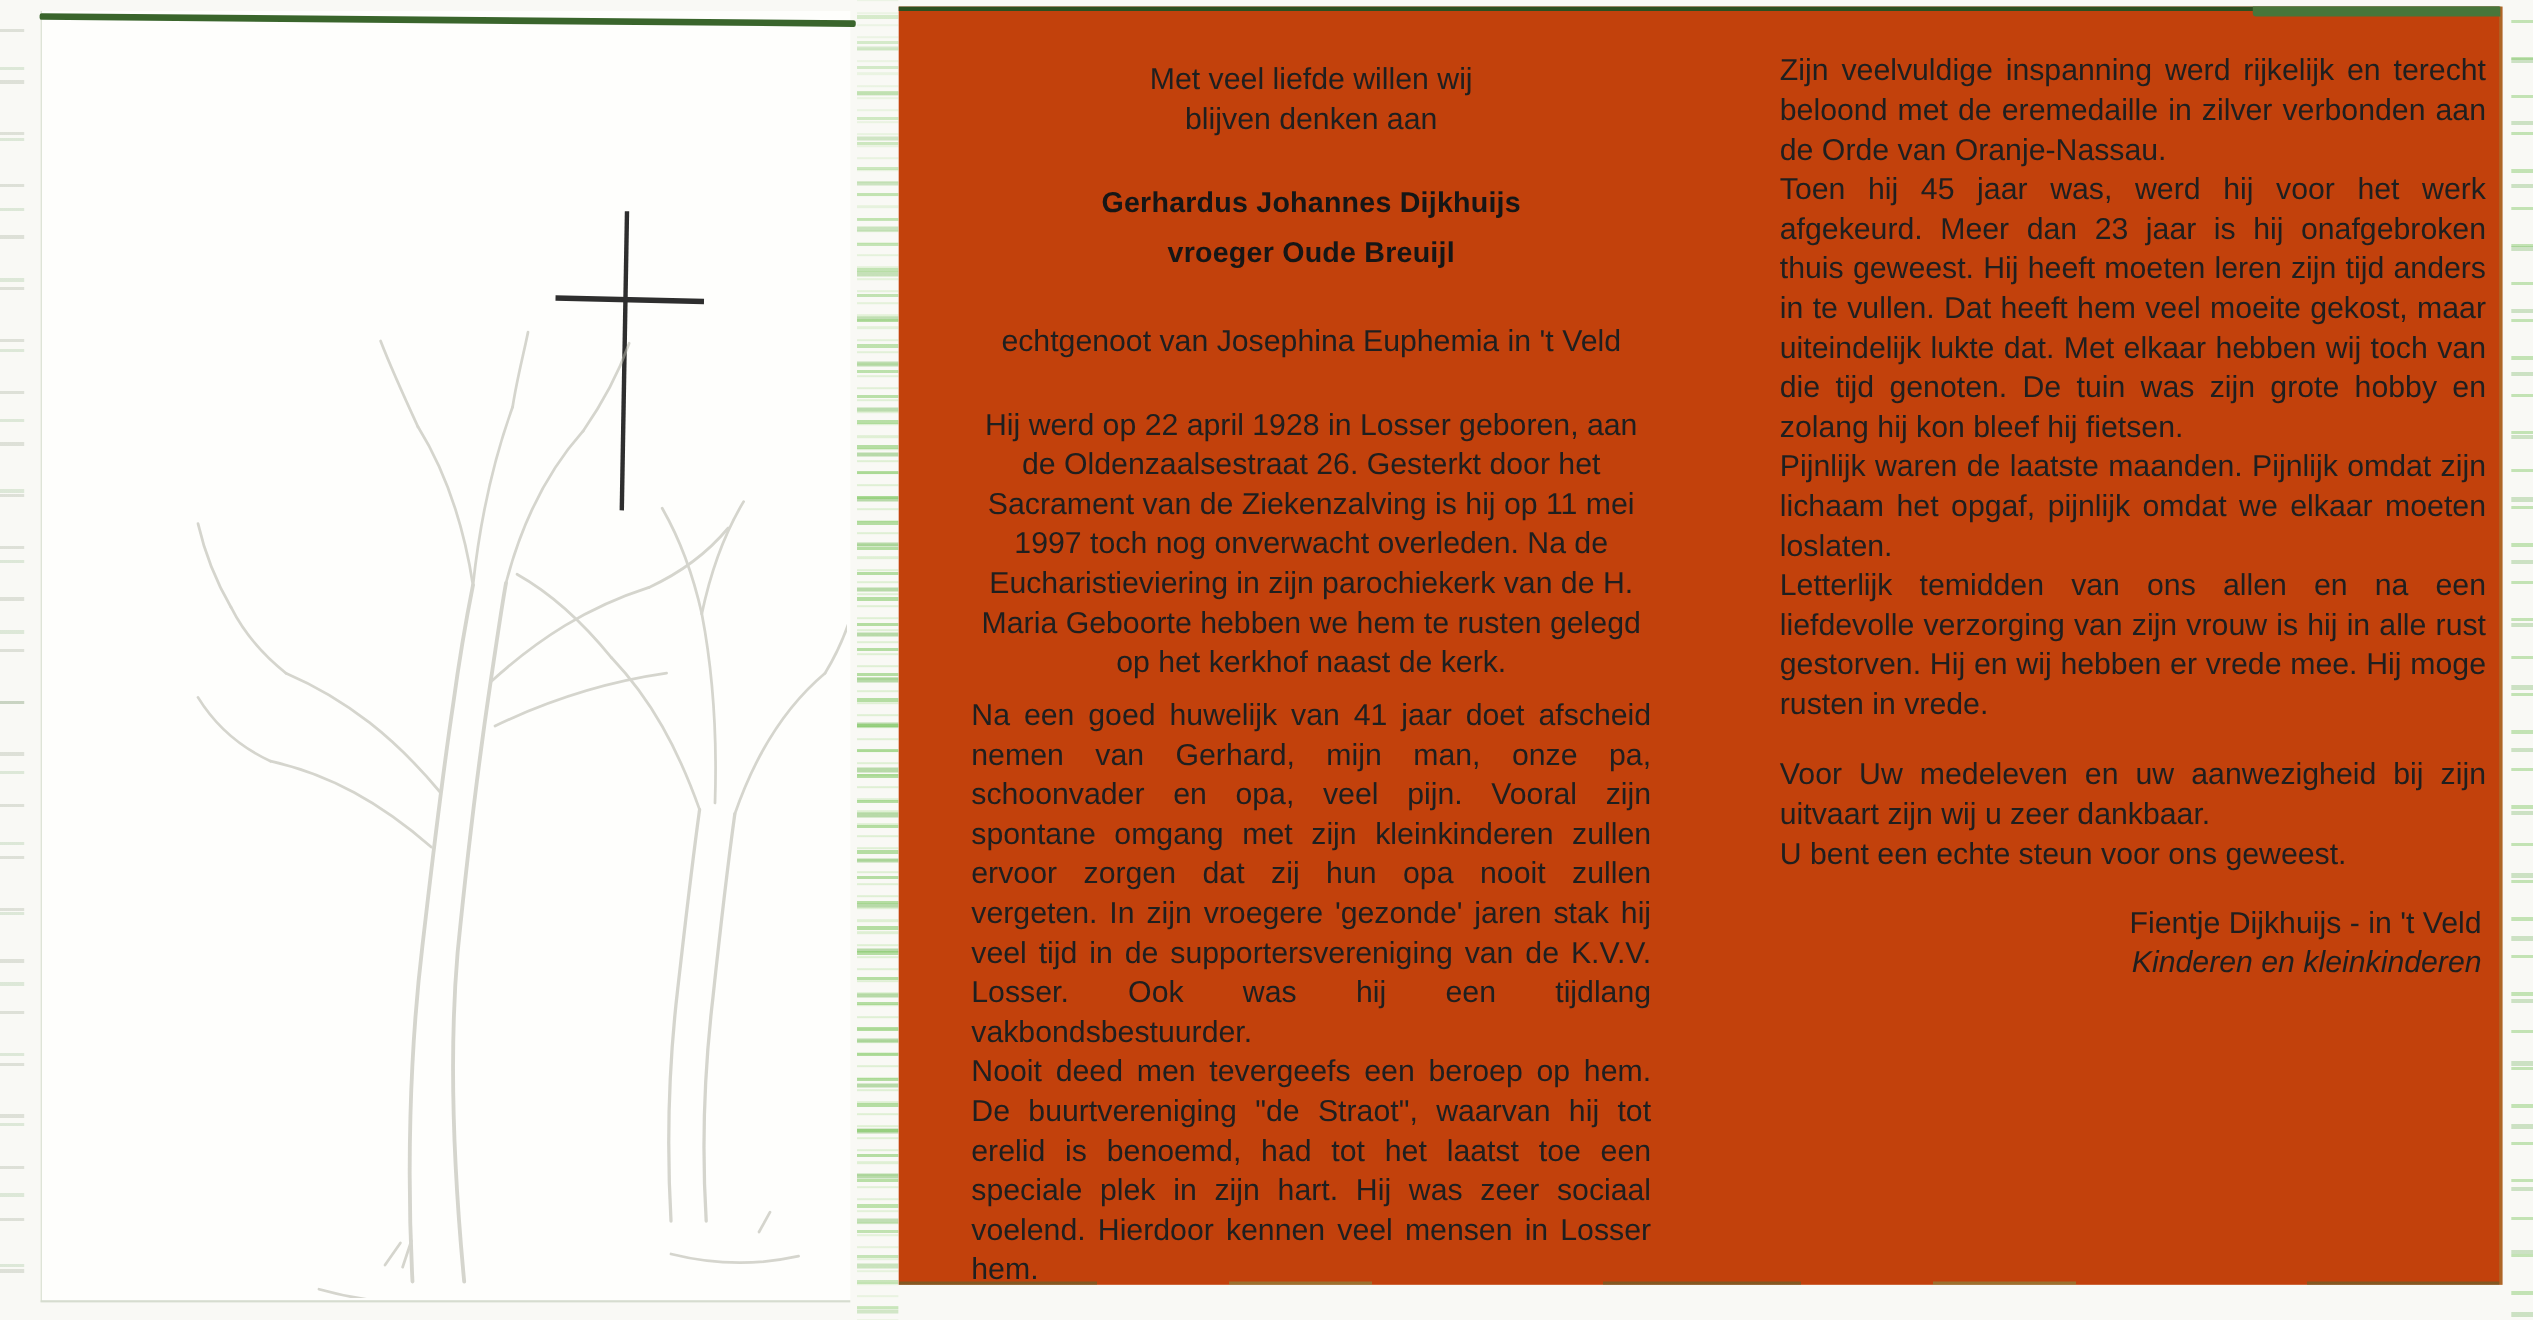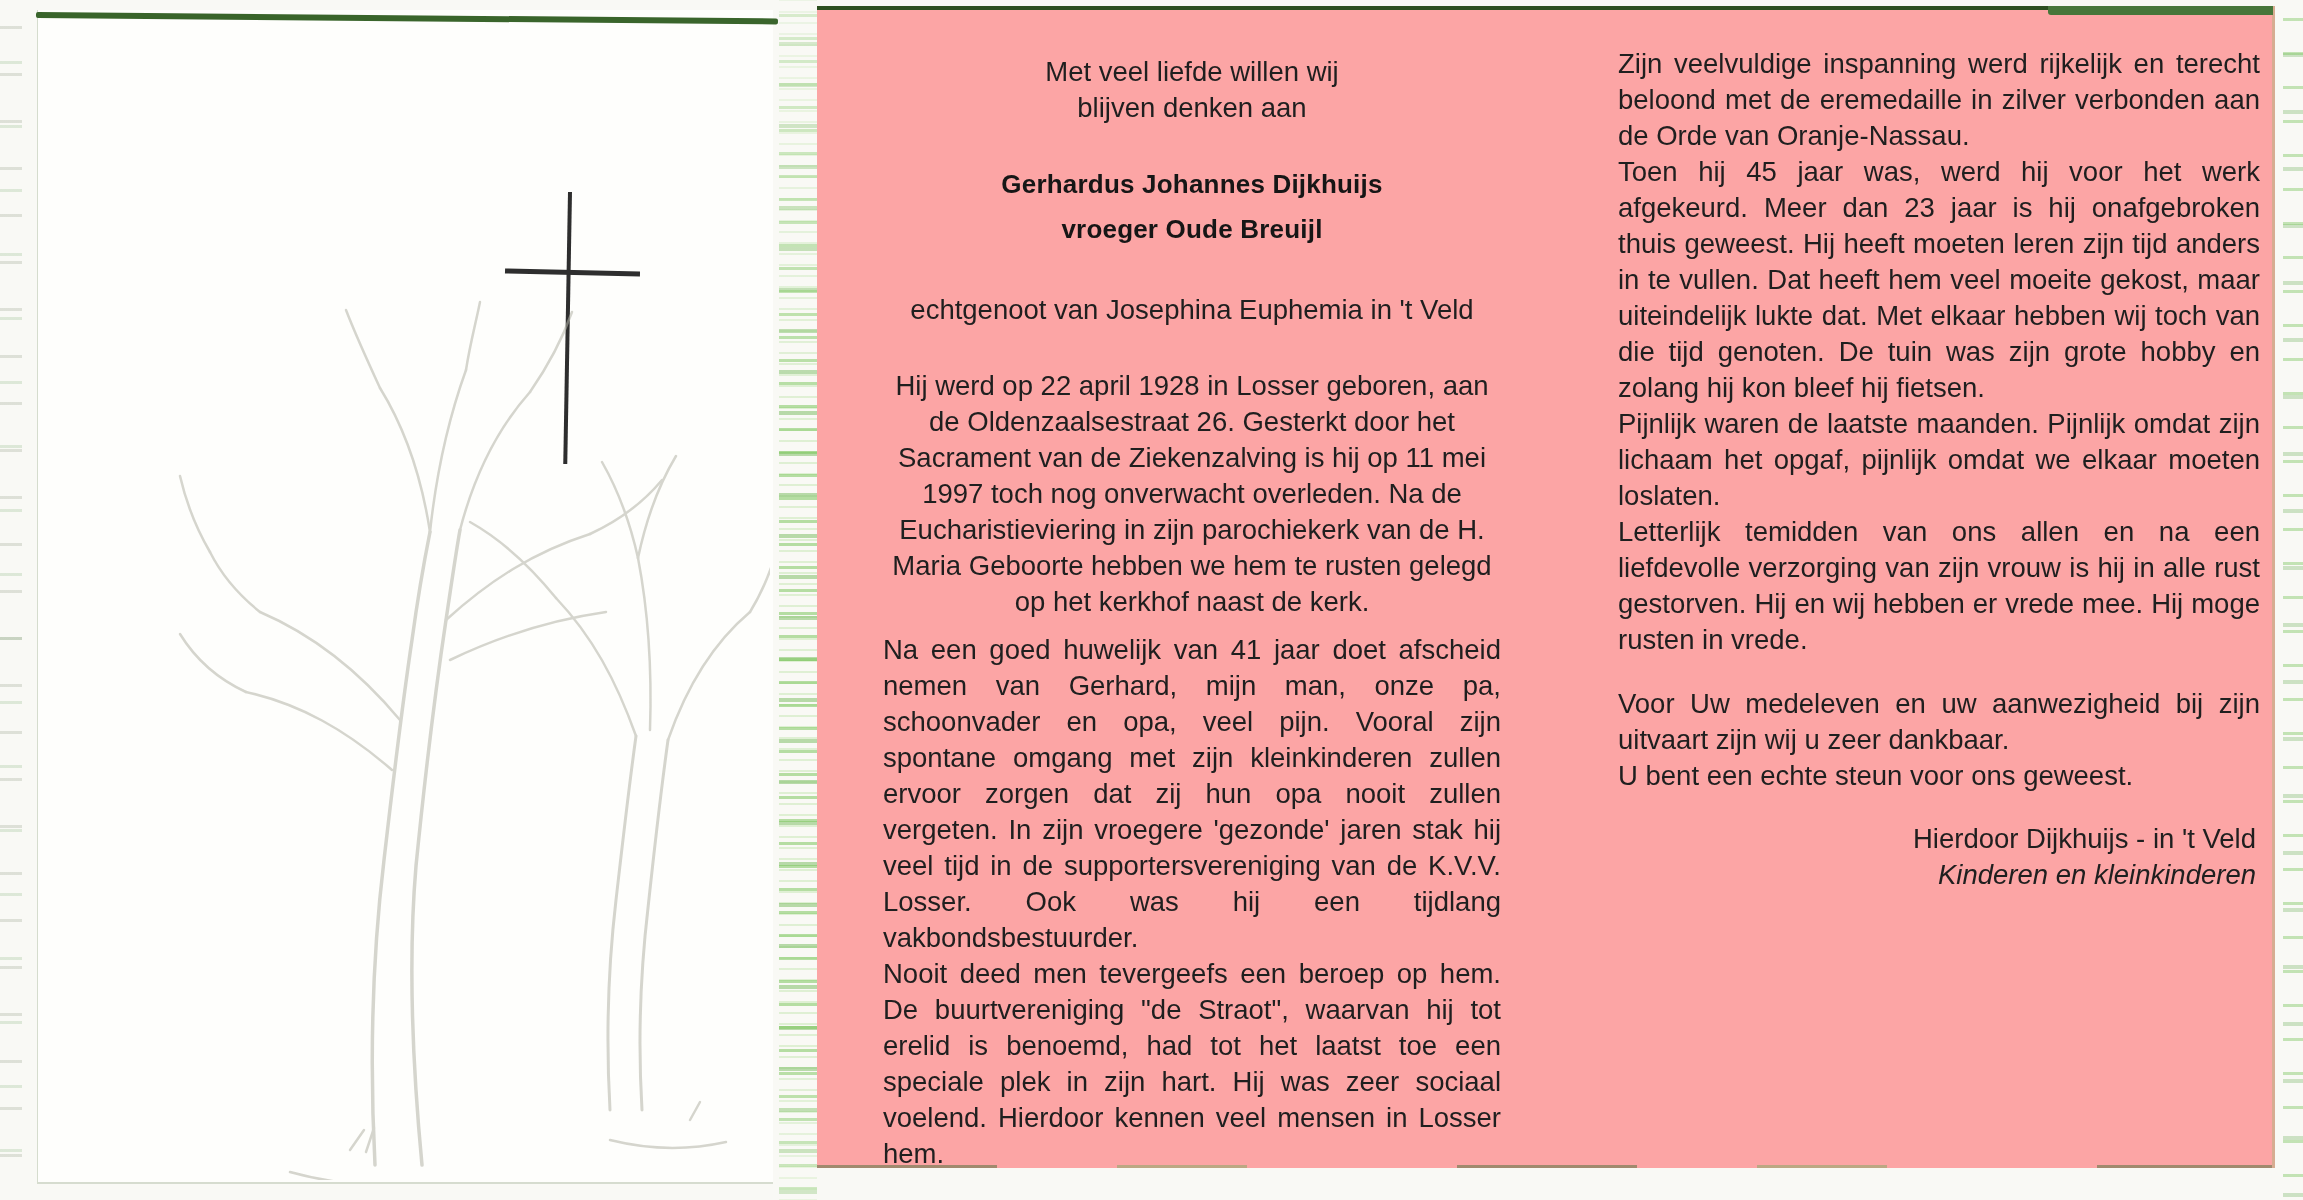--- a/index.html
+++ b/index.html
@@ -49,21 +49,21 @@
     background:#2e2e2e;transform:rotate(1deg);transform-origin:top center;
   }
   .cross-h{
     position:absolute;left:467px;top:260px;width:135px;height:5px;
     background:#2e2e2e;transform:rotate(1.3deg);
   }
   .sketch{position:absolute;left:12px;top:290px;}
   
   .page-right{
     position:absolute;left:817px;top:6px;width:1455px;height:1162px;
-    background:#fca5a5;
+    background:#c2410c;
     border-right:3px solid rgba(130,190,100,.3);
   }
   .page-right .top-line{
     position:absolute;left:0;top:0;width:100%;height:4px;background:#2c4f20;
   }
   .page-right .top-line-corner{
     position:absolute;right:-1px;top:0;width:225px;height:9px;background:#47763a;
     border-radius:0 0 0 3px;
   }
   .page-right .bottom-smear{
@@ -168,17 +168,17 @@
   <div class="col col-right">
     <p class="just">Zijn veelvuldige inspanning werd rijkelijk en terecht beloond met de eremedaille in zilver verbonden aan de Orde van Oranje-Nassau.</p>
     <p class="just">Toen hij 45 jaar was, werd hij voor het werk afgekeurd. Meer dan 23 jaar is hij onafgebroken thuis geweest. Hij heeft moeten leren zijn tijd anders in te vullen. Dat heeft hem veel moeite gekost, maar uiteindelijk lukte dat. Met elkaar hebben wij toch van die tijd genoten. De tuin was zijn grote hobby en zolang hij kon bleef hij fietsen.</p>
     <p class="just">Pijnlijk waren de laatste maanden. Pijnlijk omdat zijn lichaam het opgaf, pijnlijk omdat we elkaar moeten loslaten.</p>
     <p class="just">Letterlijk temidden van ons allen en na een liefdevolle verzorging van zijn vrouw is hij in alle rust gestorven. Hij en wij hebben er vrede mee. Hij moge rusten in vrede.</p>
 
     <p class="ack ack-gap just">Voor Uw medeleven en uw aanwezigheid bij zijn uitvaart zijn wij u zeer dankbaar.</p>
     <p class="ack just">U bent een echte steun voor ons geweest.</p>
 
     <div class="signature">
-      <p class="sig-name">Hierdoor Dijkhuijs - in 't Veld</p>
+      <p class="sig-name">Fientje Dijkhuijs - in 't Veld</p>
       <p class="sig-rel">Kinderen en kleinkinderen</p>
     </div>
   </div>
 </div>
 
 </body></html>

